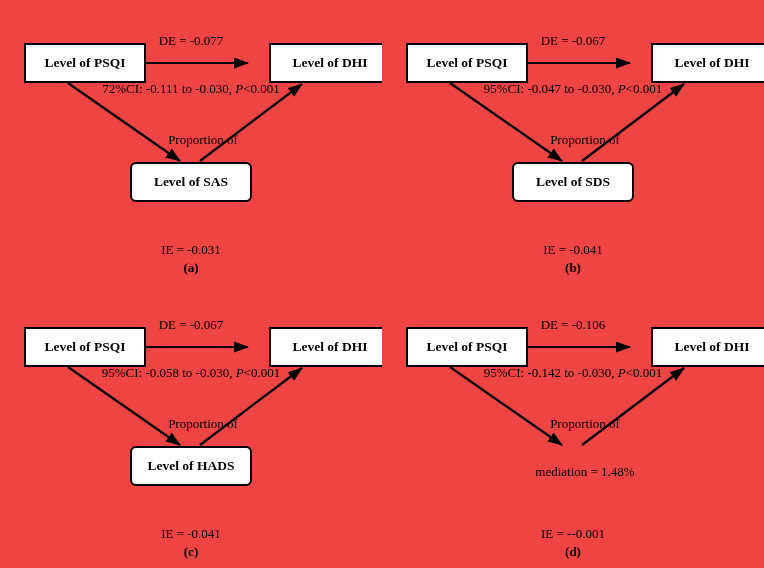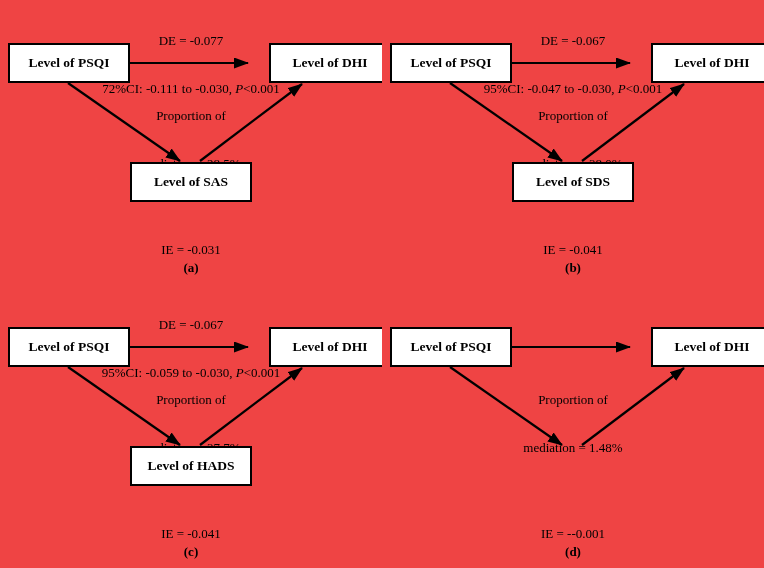--- a/index.html
+++ b/index.html
@@ -4,33 +4,33 @@
 <style>
   html, body { margin:0; padding:0; background:#ffffff; }
   .figure {
     position:relative; width:764px; height:568px; background:#ef4444;
     color:#000; font-family:"Liberation Serif", serif;
     display:grid; grid-template-columns:382px 382px; grid-template-rows:284px 284px;
   }
   .panel { position:relative; width:382px; height:284px; overflow:hidden; }
   .tblock { position:absolute; left:0; width:100%; text-align:center; font-size:13px; line-height:16px; white-space:pre; }
   .de-block { top:1px; }
-  .prop-block { top:76px; }
+  .prop-block { top:100px;padding-left:12px; }
   .ie-block { top:210px; }
   .panel-label { top:260px; font-weight:700; font-size:13px; }
   .p-it { font-style:italic; }
   .node {
     position:absolute; box-sizing:border-box; width:122px; height:40px;
     border:2.5px solid #000; background:#fff;
     display:flex; align-items:center; justify-content:center;
     font-weight:700; font-size:13.5px; text-align:center;
   }
-  .node-left { left:8px; top:43px; }
+  .node-left { left:24px; top:43px; }
   .node-right { left:248px; top:43px;margin-left:21px; }
-  .node-mid { left:130px; top:162px; }
+  .node-mid { left:130px; top:162px;border-radius:6px; }
   svg.arrows { position:absolute; left:0; top:0; width:382px; height:284px; }
   svg.arrows line { stroke:#000; stroke-width:2.2px; }
   svg.arrows path { fill:#000; }
 </style>
 </head>
 <body>
 
 <div class="figure">
 
   <div class="panel">
@@ -109,21 +109,21 @@
         <marker id="ah-c" viewBox="0 0 15 11" refX="14" refY="5.5" markerWidth="15" markerHeight="11" markerUnits="userSpaceOnUse" orient="auto">
           <path d="M0,0 L15,5.5 L0,11 Z"></path>
         </marker>
       </defs>
       <line x1="130" y1="63" x2="248" y2="63" marker-end="url(#ah-c)"></line>
       <line x1="68" y1="83" x2="180" y2="161" marker-end="url(#ah-c)"></line>
       <line x1="200" y1="161" x2="302" y2="84" marker-end="url(#ah-c)"></line>
     </svg>
     <div class="tblock de-block">
       <div>DE = -0.067</div>
-      <div><span>95%CI: -0.059 to -0.030, </span><span class="p-it">P</span><span>&lt;0.001</span></div>
+      <div><span>95%CI: -0.058 to -0.030, </span><span class="p-it">P</span><span>&lt;0.001</span></div>
     </div>
     <div class="node node-left">
         <span>Level of PSQI</span>
       </div>
     <div class="node node-right">
         <span>Level of DHI</span>
       </div>
     <div class="tblock prop-block">
       <div>Proportion of</div>
       <div>mediation = 37.7%</div>
@@ -142,20 +142,24 @@
     <svg class="arrows" viewBox="0 0 382 284">
       <defs>
         <marker id="ah-d" viewBox="0 0 15 11" refX="14" refY="5.5" markerWidth="15" markerHeight="11" markerUnits="userSpaceOnUse" orient="auto">
           <path d="M0,0 L15,5.5 L0,11 Z"></path>
         </marker>
       </defs>
       <line x1="130" y1="63" x2="248" y2="63" marker-end="url(#ah-d)"></line>
       <line x1="68" y1="83" x2="180" y2="161" marker-end="url(#ah-d)"></line>
       <line x1="200" y1="161" x2="302" y2="84" marker-end="url(#ah-d)"></line>
     </svg>
+    <div class="tblock de-block">
+      <div>DE = -0.106</div>
+      <div><span>95%CI: -0.142 to -0.030, </span><span class="p-it">P</span><span>&lt;0.001</span></div>
+    </div>
     <div class="node node-left">
         <span>Level of PSQI</span>
       </div>
     <div class="node node-right">
         <span>Level of DHI</span>
       </div>
     <div class="tblock prop-block">
       <div>Proportion of</div>
       <div>mediation = 1.48%</div>
     </div>

